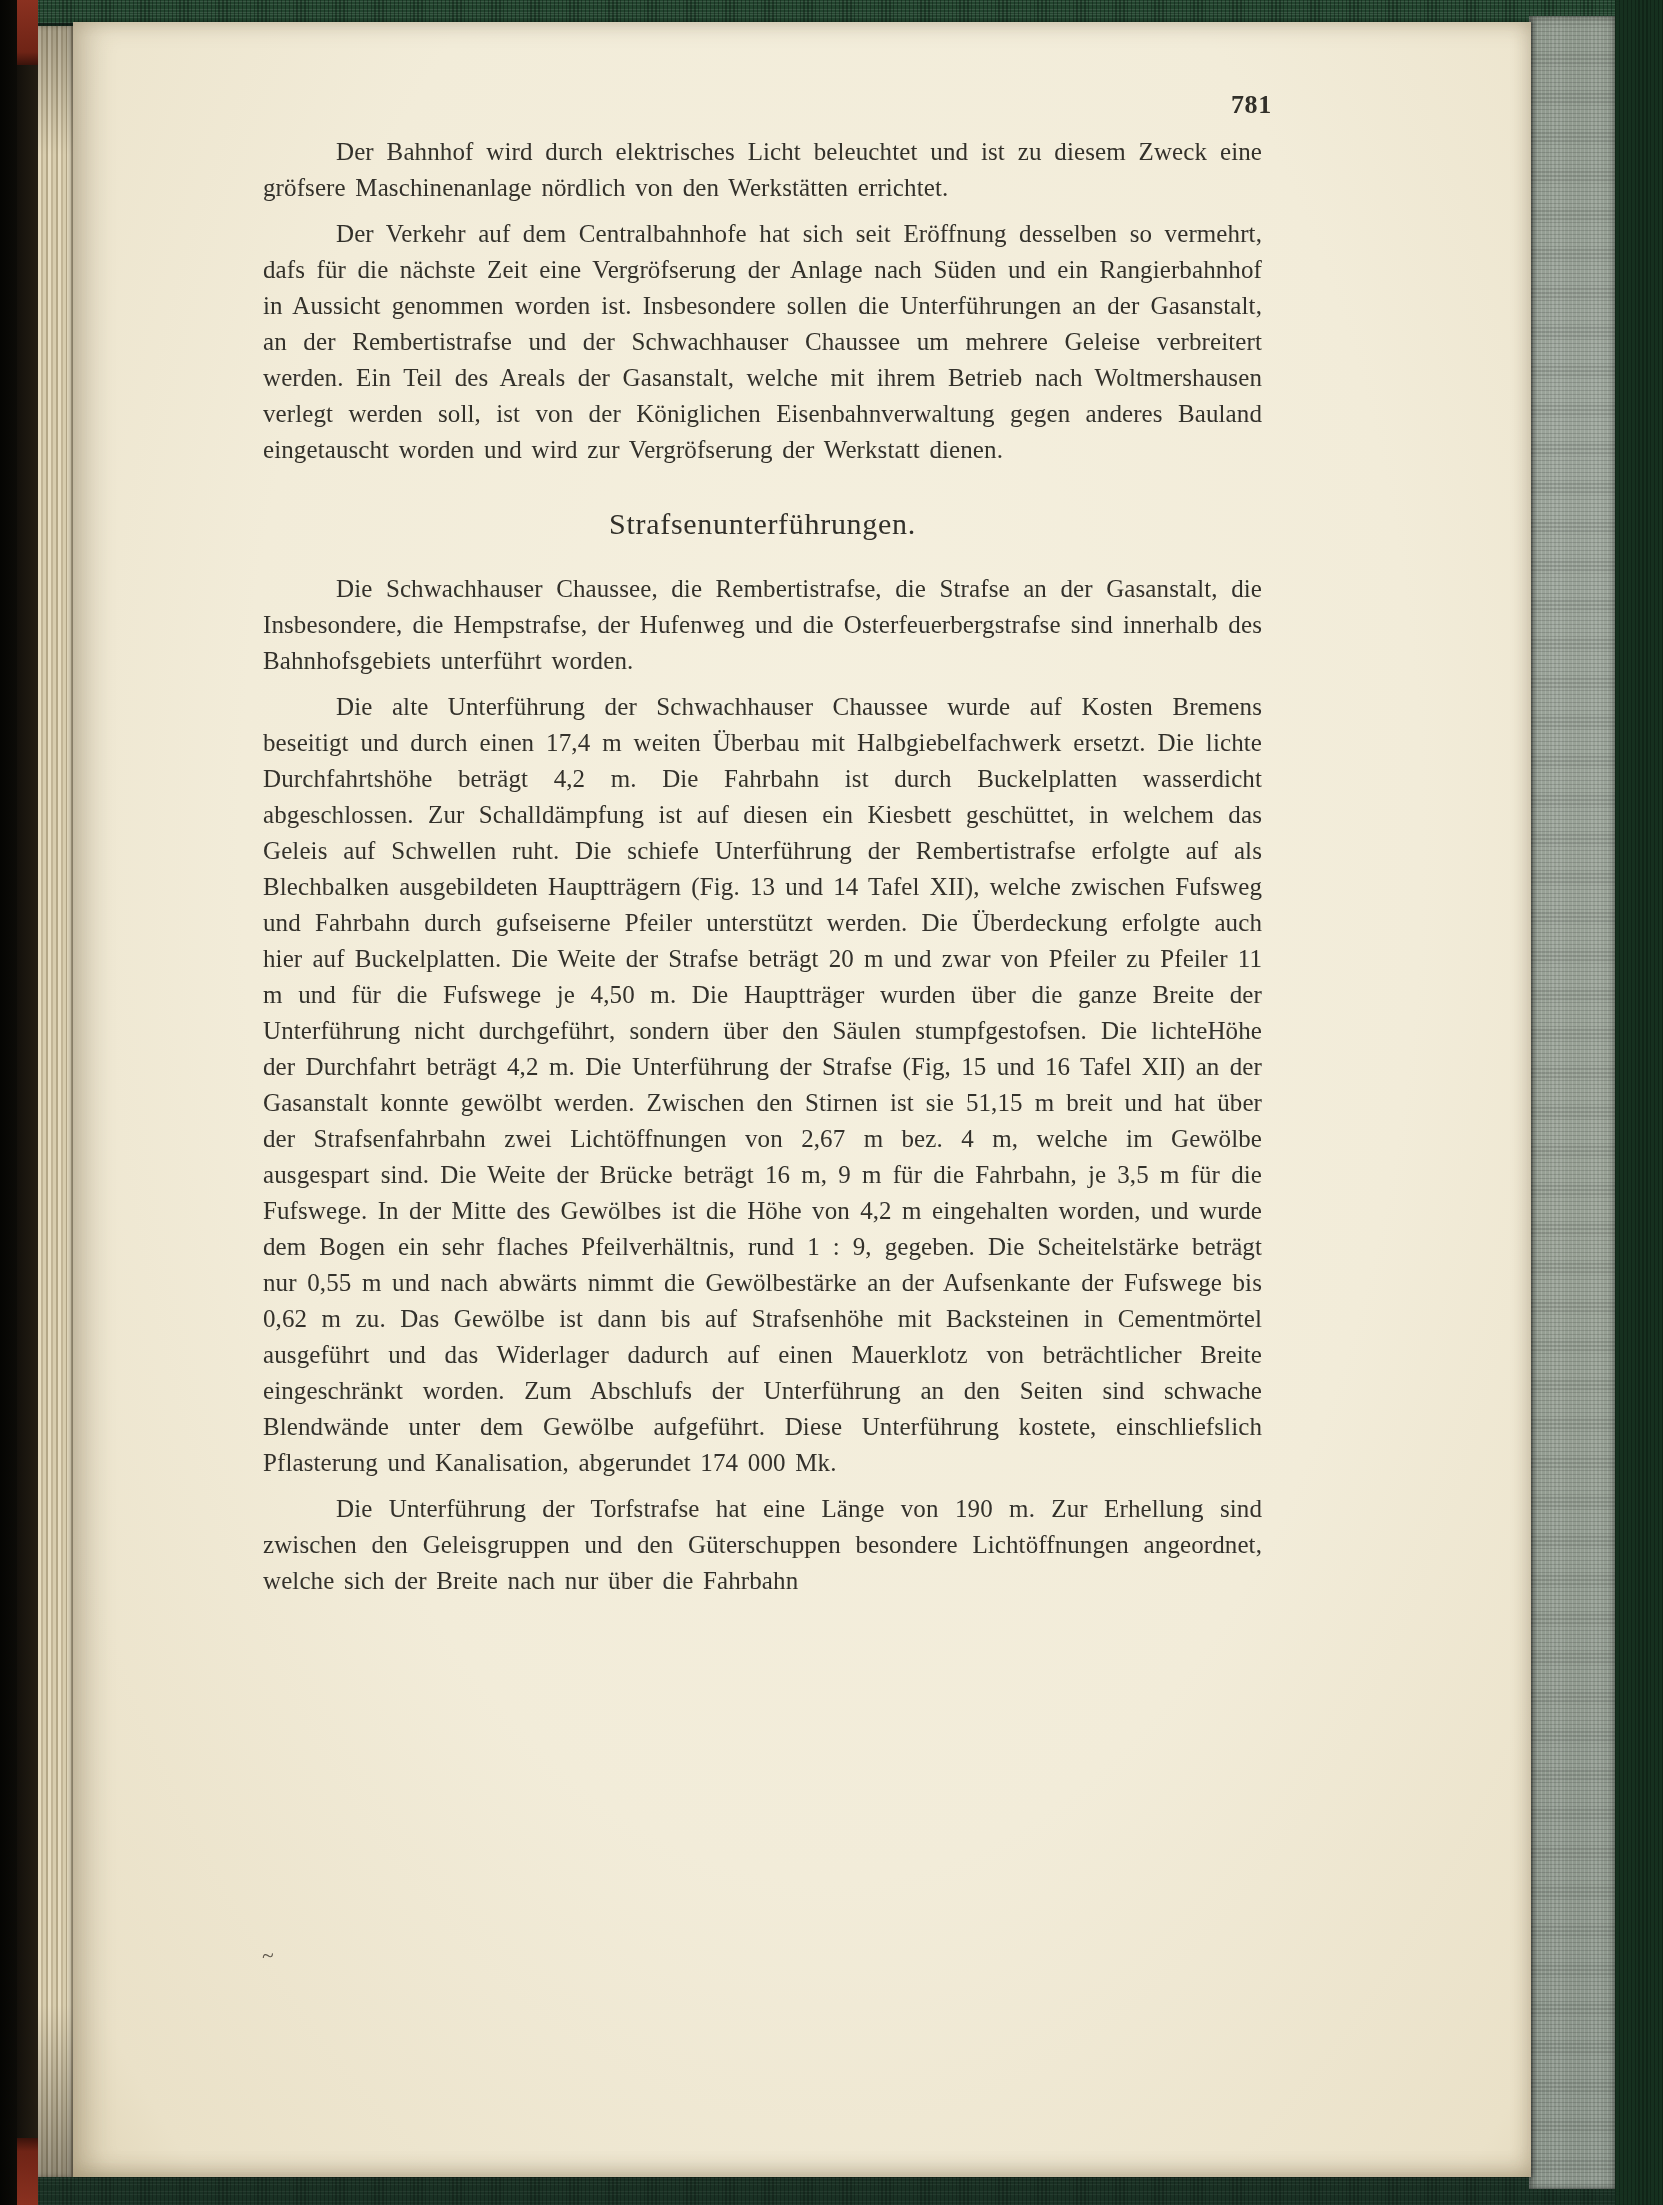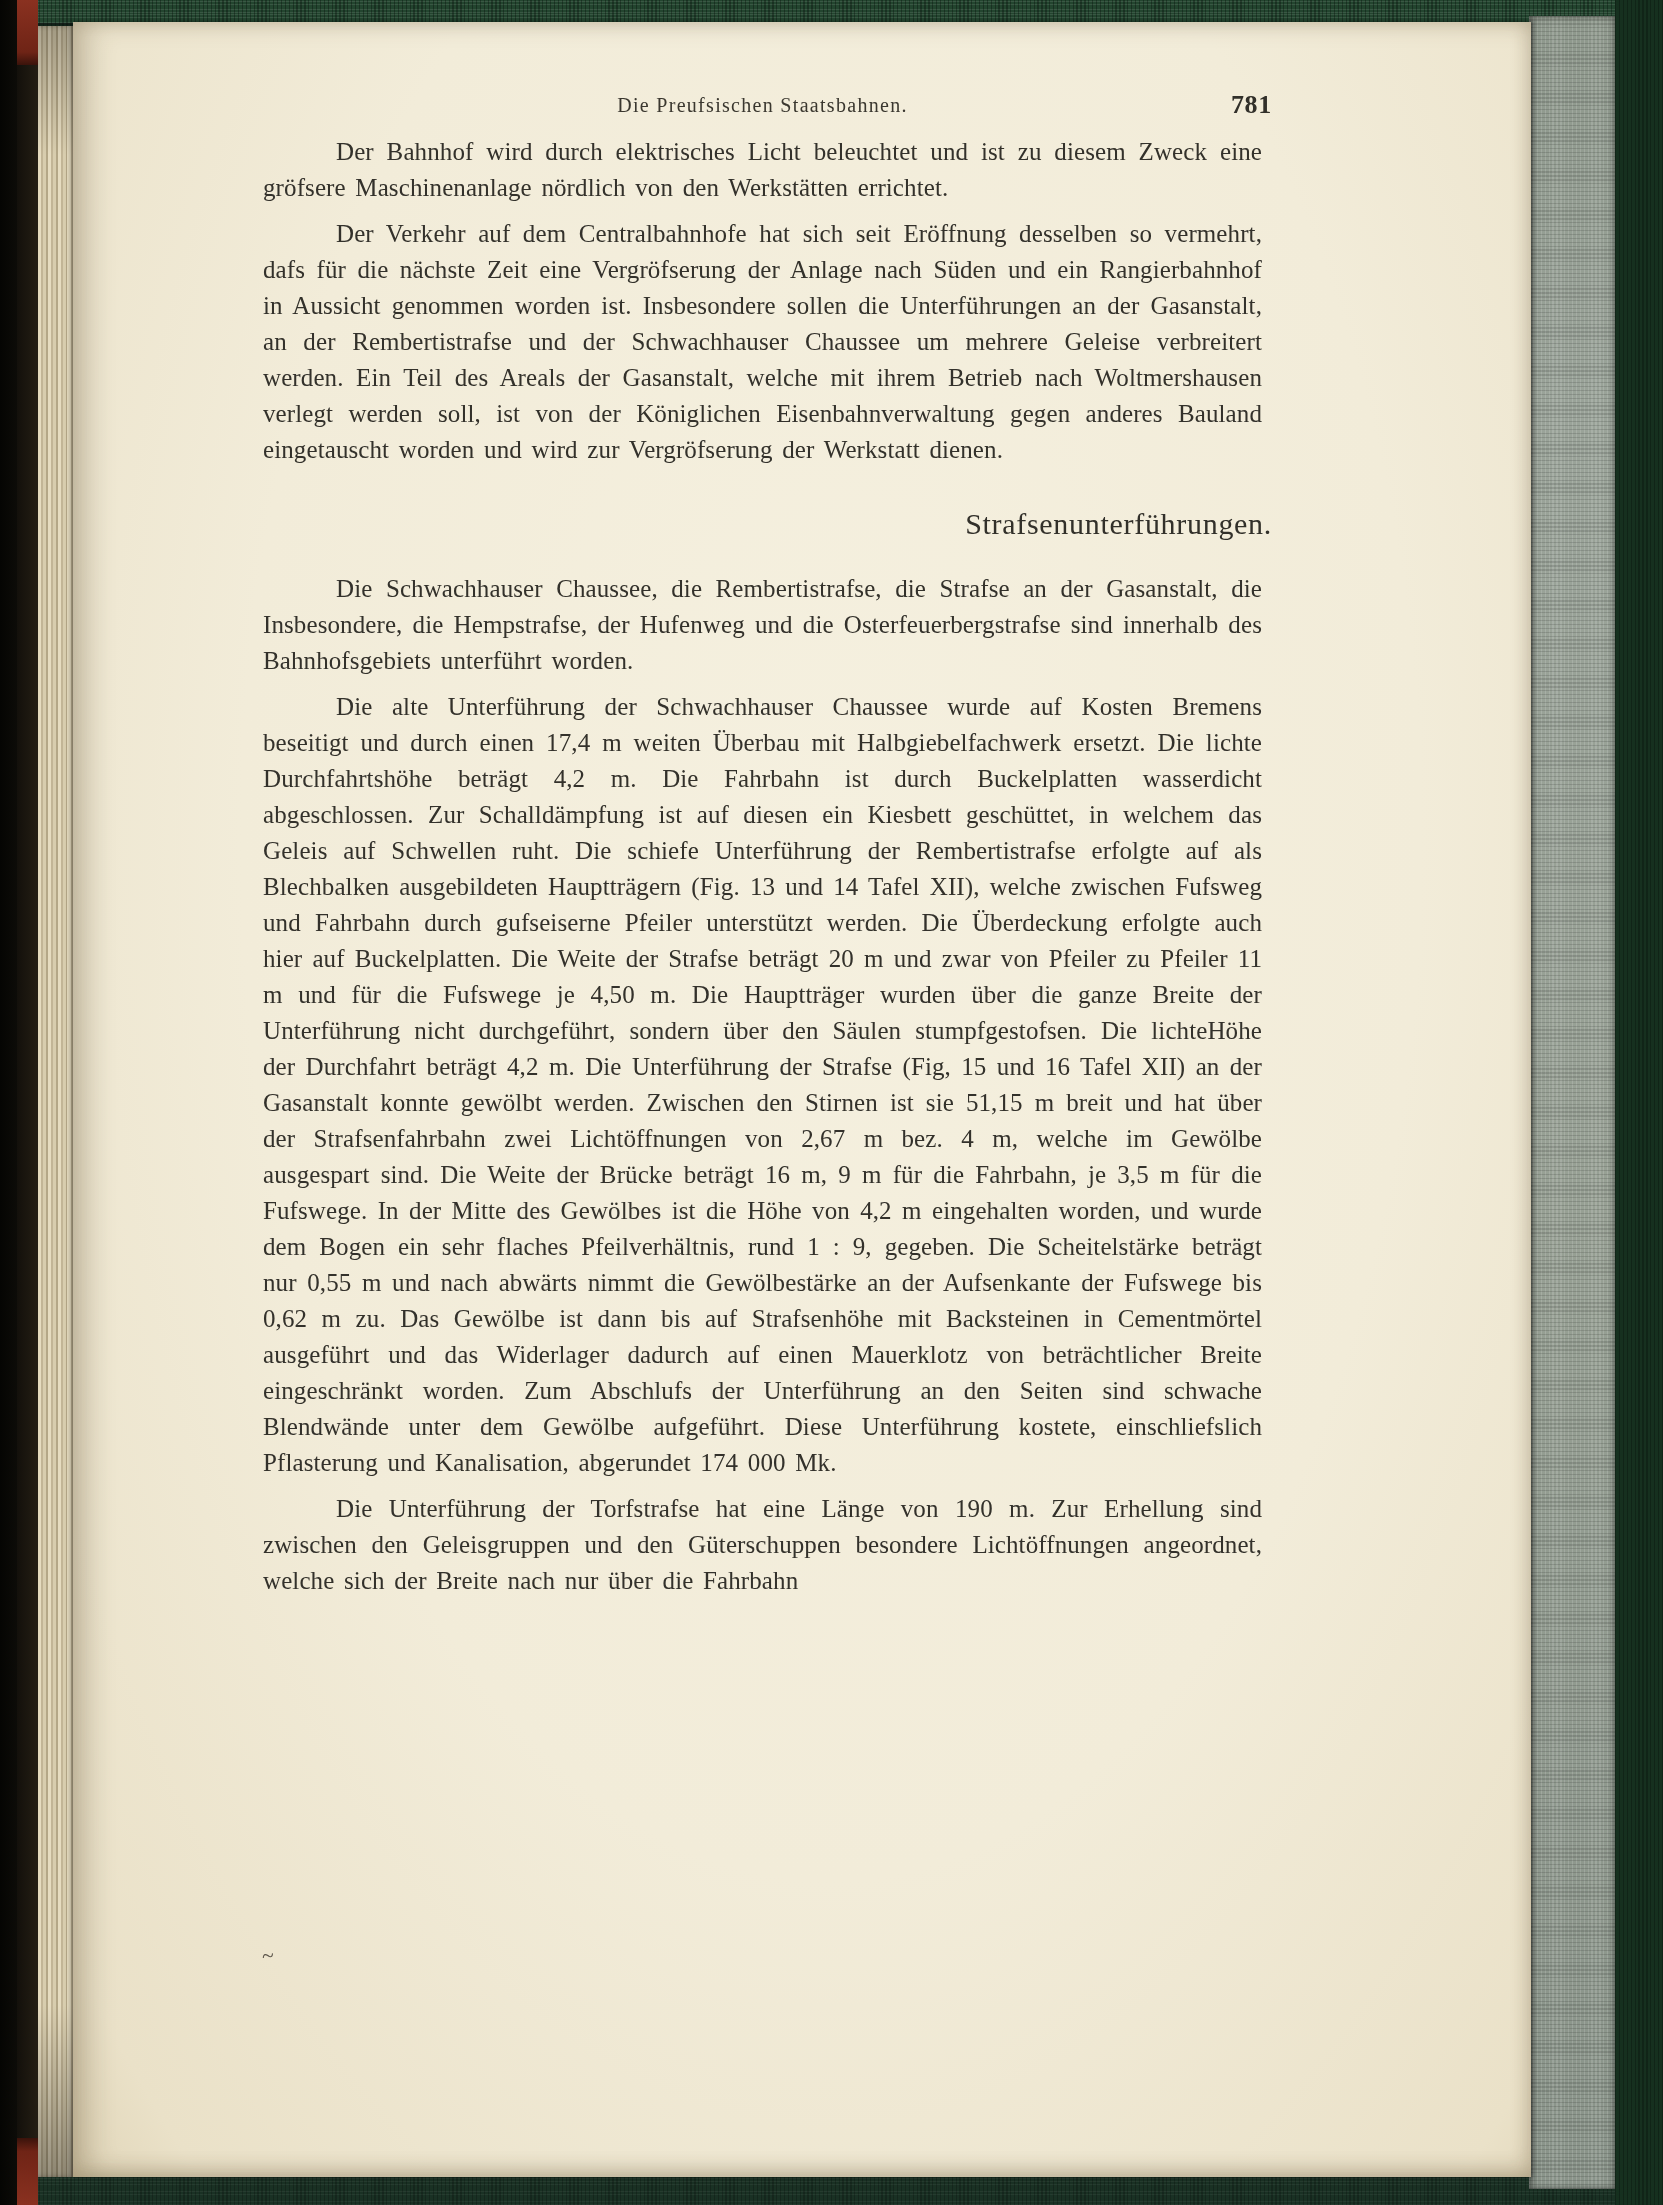--- a/index.html
+++ b/index.html
@@ -94,21 +94,21 @@
   }
   .body-text p{
     margin:10px;
     font-size:25px;line-height:36px;
     text-align:justify;text-indent:73px;
     letter-spacing:0.1px;word-spacing:3.3px;
     color:#33312b;
   }
   .section-heading{
     font-size:30px;line-height:42px;
-    text-align:right;font-weight:normal;
+    text-align:center;font-weight:normal;
     letter-spacing:0.7px;margin:35px 0 26px 0;
     text-indent:0;color:#32302a;
   }
   .ink-dot{
     position:absolute;left:470px;top:603px;
     font-size:14.3px;color:#55504a;
   }
   .ink-tilde{
     position:absolute;left:189px;top:1921px;
     font-size:22px;color:#5c554b;transform:rotate(-6deg);
@@ -131,21 +131,20 @@
   <div class="page-edges"></div>
 
   <div class="page">
 
     <span class="ink-dot">·</span>
     <span class="ink-tilde">~</span>
 
     <div class="textblock">
 
       <div class="running-header">
-        <div class="running-title">Die Preufsischen Staatsbahnen.</div>
         <div class="page-number">781</div>
       </div>
 
       <div class="body-text">
         <p>Der Bahnhof wird durch elektrisches Licht beleuchtet und ist zu diesem Zweck eine gröfsere Maschinenanlage nördlich von den Werkstätten errichtet.</p>
         <p>Der Verkehr auf dem Centralbahnhofe hat sich seit Eröffnung desselben so vermehrt, dafs für die nächste Zeit eine Vergröfserung der Anlage nach Süden und ein Rangierbahnhof in Aussicht genommen worden ist.  Insbesondere sollen die Unterführungen an der Gasanstalt, an der Rembertistrafse und der Schwachhauser Chaussee um mehrere Geleise verbreitert werden.  Ein Teil des Areals der Gasanstalt, welche mit ihrem Betrieb nach Woltmershausen verlegt werden soll, ist von der Königlichen Eisenbahnverwaltung gegen anderes Bauland eingetauscht worden und wird zur Vergröfserung der Werkstatt dienen.</p>
 
         <h2 class="section-heading">Strafsenunterführungen.</h2>
 
         <p>Die Schwachhauser Chaussee, die Rembertistrafse, die Strafse an der Gasanstalt, die Insbesondere, die Hempstrafse, der Hufenweg und die Osterfeuerbergstrafse sind innerhalb des Bahnhofsgebiets unterführt worden.</p>

